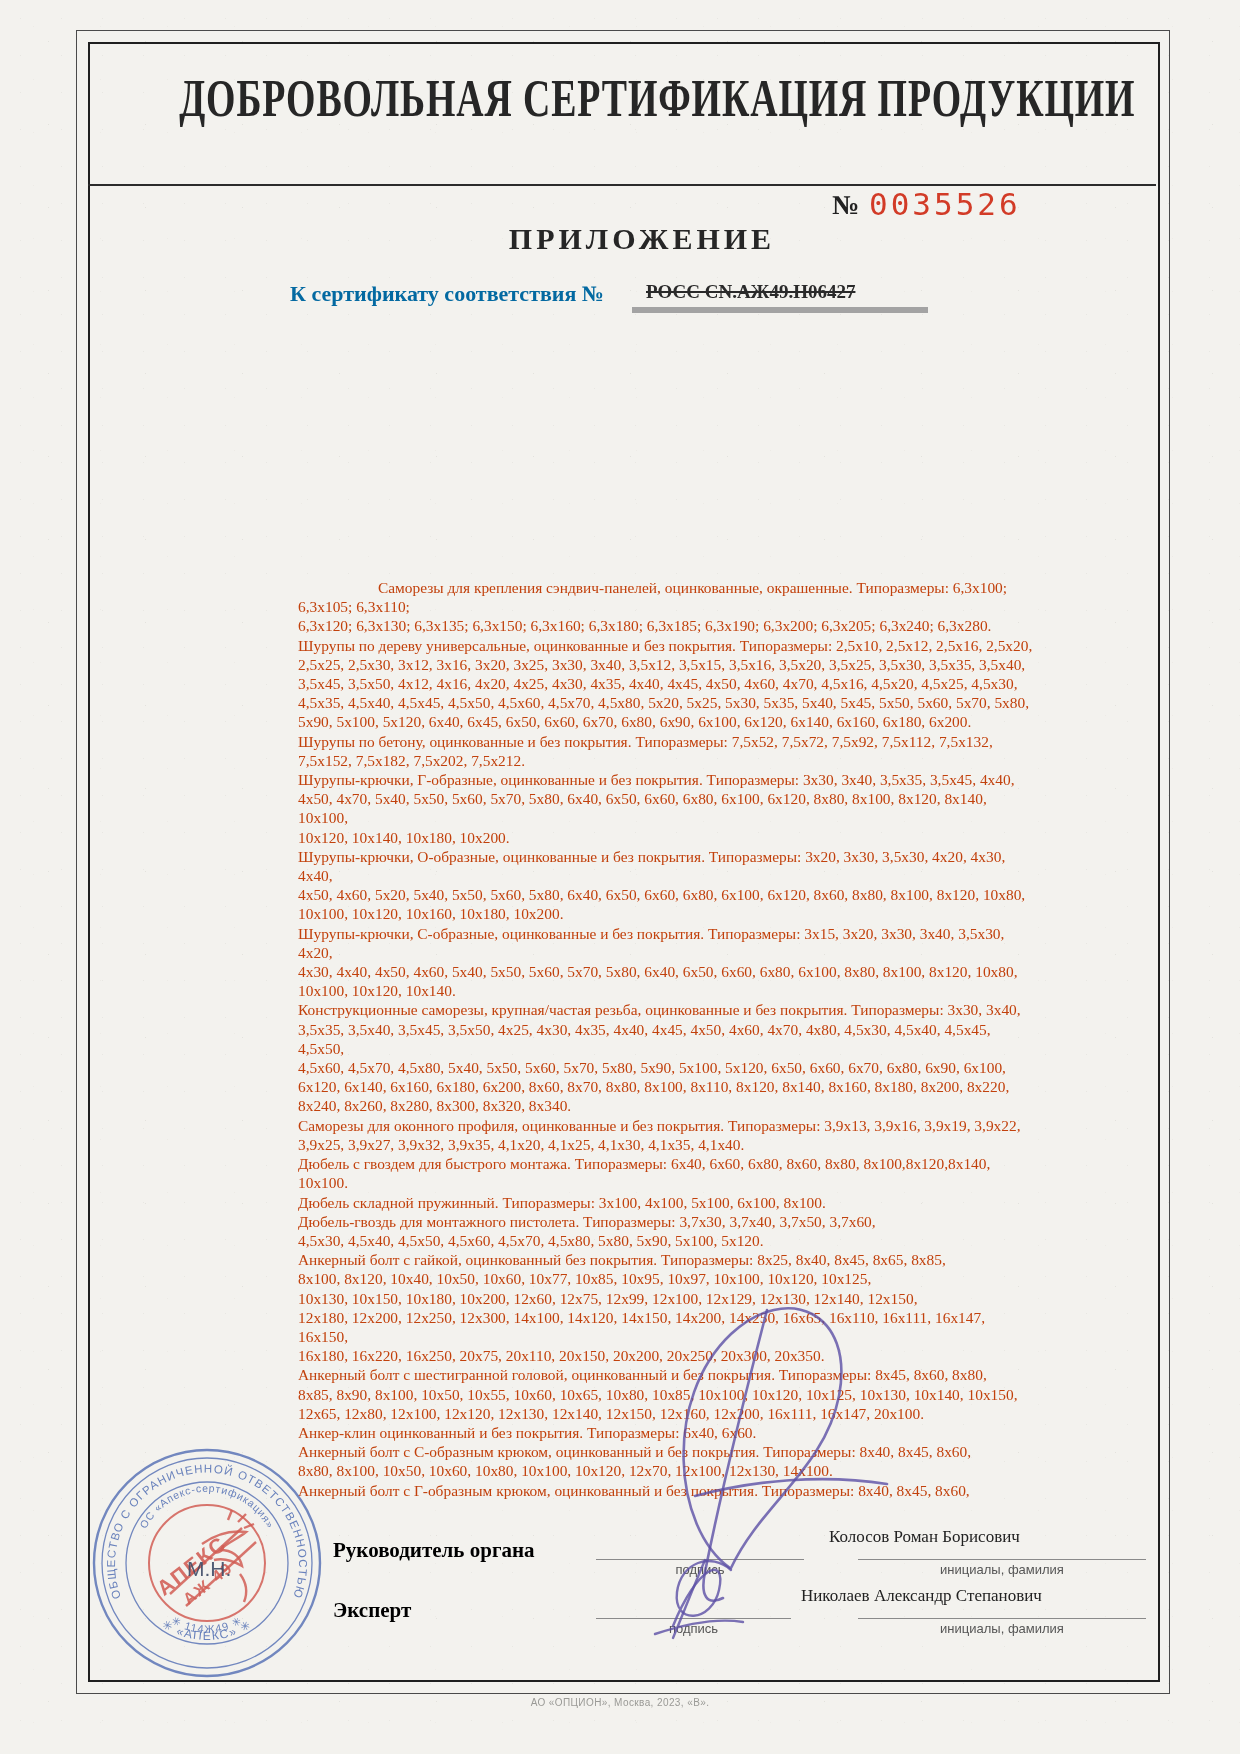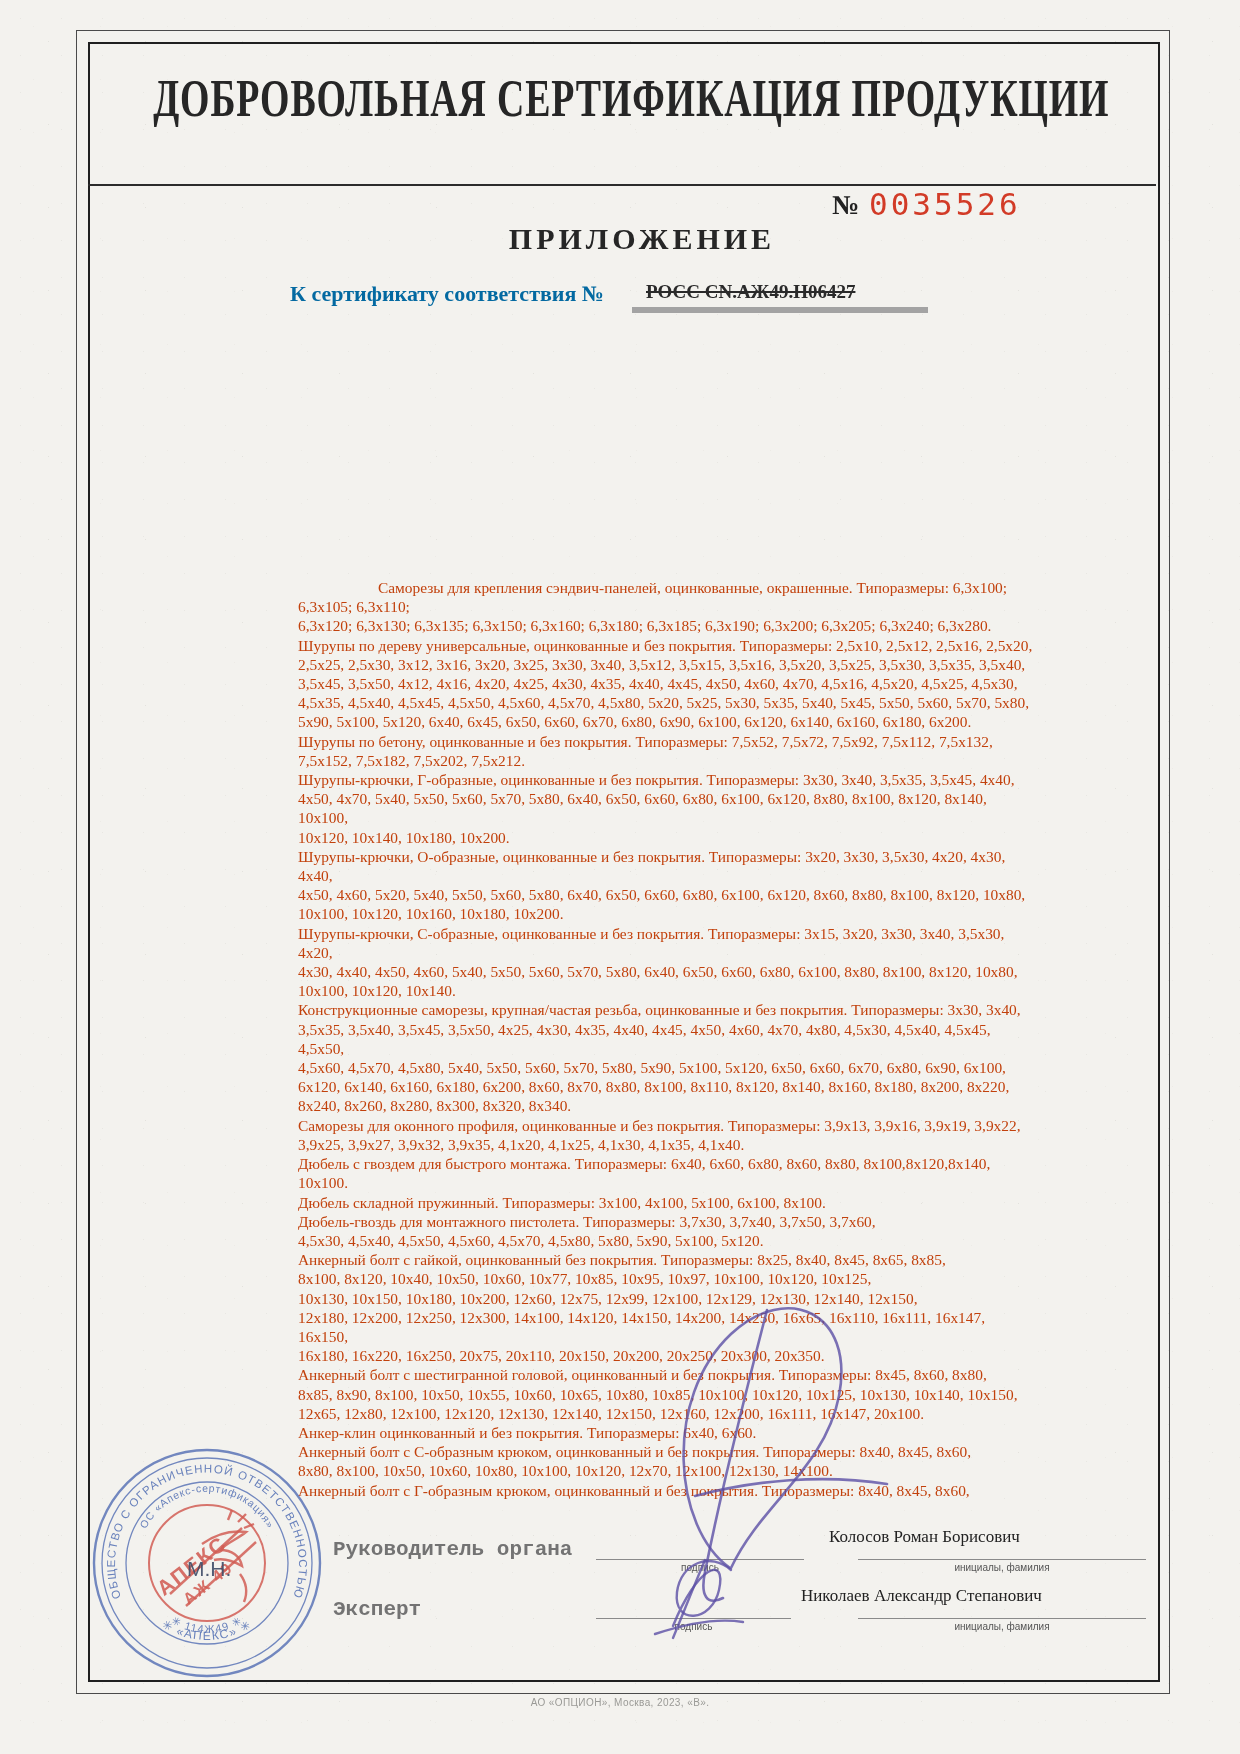--- a/index.html
+++ b/index.html
@@ -10,44 +10,44 @@
       radial-gradient(#e8e7e2 0.6px, transparent 0.6px),
       radial-gradient(#edebe6 0.6px, transparent 0.6px),
       radial-gradient(#e3e2dd 0.5px, transparent 0.5px);
     background-size:41px 37px, 67px 53px, 97px 83px;
     font-family:"Liberation Serif", serif;
     color:#1c1c1c;
   }
   .abs{position:absolute;}
   .frame-outer{left:76px;top:30px;width:1092px;height:1662px;border:1.5px solid #4a4a4a;}
   .frame-inner{left:88px;top:42px;width:1068px;height:1636px;border:2.5px solid #1f1f1f;}
-  .title-band{left:88px;top:68px;width:1068px;text-align:left;}
+  .title-band{left:88px;top:68px;width:1068px;text-align:left;padding-left:26px;}
   .title-band .stretch{
     display:inline-block;font-size:43px;font-weight:700;letter-spacing:1px;color:#262626;
     transform:scale(0.88,1.24);transform-origin:center top;white-space:nowrap;
   }
   .title-sep{left:88px;top:184px;width:1068px;border-top:2px solid #2b2b2b;}
   .formnum-label{left:832px;top:190px;font-size:27px;font-weight:700;color:#222;}
   .formnum-digits{
     left:869px;top:186px;font-family:"DejaVu Sans Mono", monospace;
     font-size:31px;letter-spacing:3px;color:#d23b27;
   }
   .appendix{left:88px;top:222px;width:1068px;text-align:center;font-size:30px;font-weight:700;letter-spacing:4px;color:#262626;margin-left:20px;}
   .certline-label{left:290px;top:281px;font-size:22px;font-weight:700;color:#0369a1;}
   .certline-number{
     left:632px;top:281px;width:282px;height:26px;border-bottom:6px solid #a3a3a3;padding-left:14px;
     font-size:19px;font-weight:700;color:#2a2a2a;white-space:nowrap;
   }
   .certline-number span{text-decoration:line-through;text-decoration-thickness:2px;}
   .body-text{left:298px;top:578px;width:828px;font-size:15.4px;line-height:19.2px;color:#c2410c;}
   .body-text .body-line{white-space:nowrap;}
   .body-text .body-line:first-child{text-indent:80px;}
-  .role{font-size:21px;font-weight:700;color:#737373;white-space:nowrap;font-family:Liberation Mono, monospace;}
+  .role{font-size:21px;font-weight:700;color:#000000;white-space:nowrap;}
   .sig-rule{border-bottom:1.5px solid #8a8a8a;}
-  .sig-caption{font-family:"Liberation Sans", sans-serif;font-size:10px;color:#555;text-align:center;}
+  .sig-caption{font-family:"Liberation Sans", sans-serif;font-size:13px;color:#555;text-align:center;}
   .sig-name{font-size:17px;color:#222;white-space:nowrap;}
   .footer-imprint{
     left:0;top:1697px;width:1240px;text-align:center;
     font-family:"Liberation Sans", sans-serif;font-size:10px;letter-spacing:0.4px;color:#9a9a96;
   }
   .stamp-svg{left:90px;top:1446px;width:234px;height:234px;z-index:5;opacity:0.92;}
   .pen-svg{left:555px;top:1270px;width:370px;height:390px;z-index:6;}
   svg text{font-family:"Liberation Sans", sans-serif;}
 </style>
 </head>

